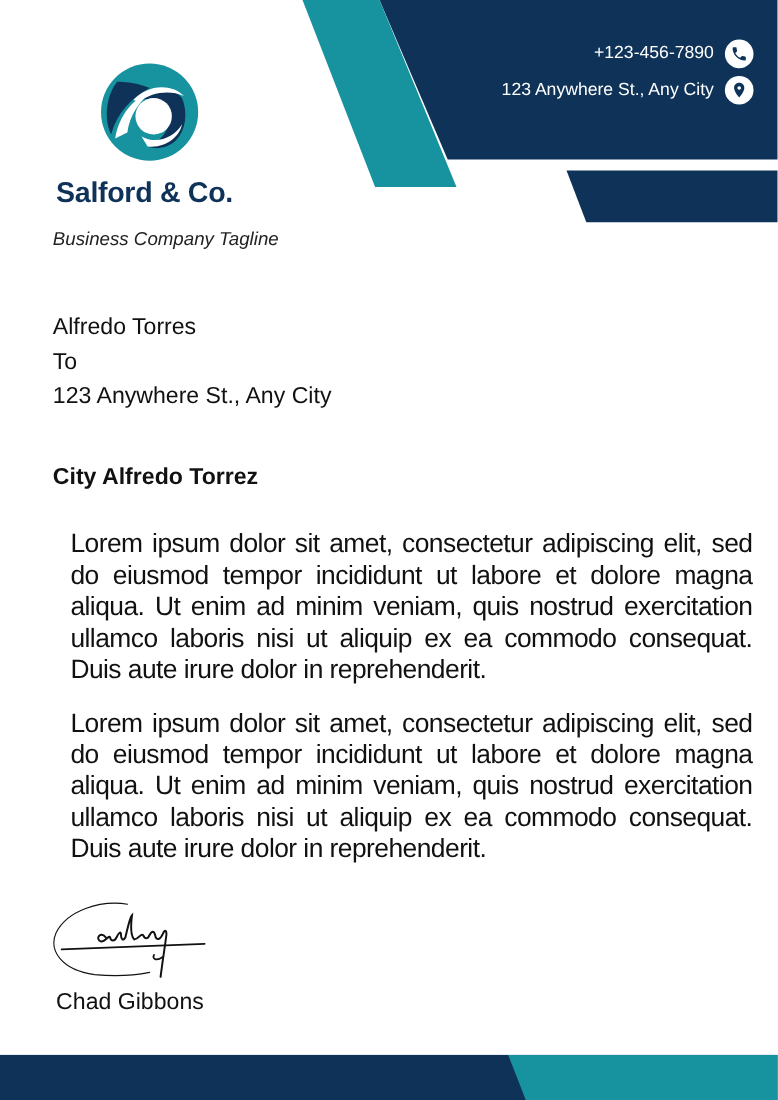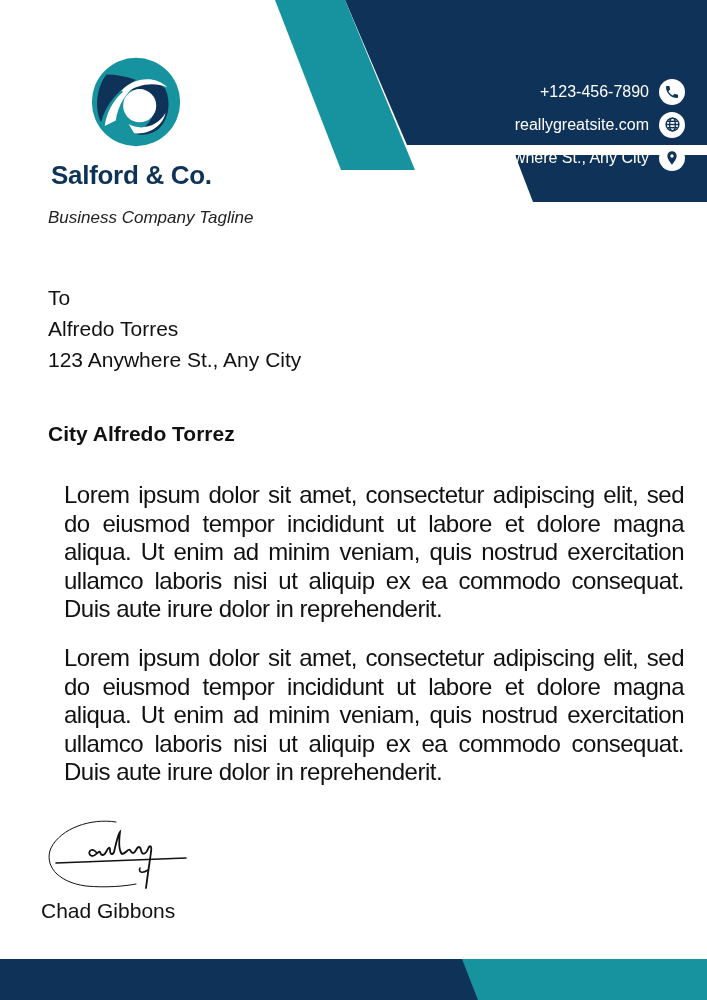--- a/index.html
+++ b/index.html
@@ -1,31 +1,31 @@
 <!DOCTYPE html>
 <html><head>
 <meta charset="utf-8">
 <style>
   html, body { margin: 0; padding: 0; }
   body { width: 707px; height: 1000px; position: relative; overflow: hidden; background: #ffffff; font-family: "Liberation Sans", "DejaVu Sans", sans-serif; color: #111; }
   .shapes { position: absolute; left: 0; top: 0; width: 707px; height: 1000px; }
   .logo { position: absolute; left: 90px; top: 56px; width: 92px; height: 92px; }
   .company { position: absolute; left: 51px; top: 160px; font-size: 26px; font-weight: bold; color: #0f3358; letter-spacing: -0.3px; text-align: right; }
   .tagline { position: absolute; left: 48px; top: 208px; font-size: 17px; font-style: italic; color: #222; }
-  .contact { position: absolute; right: 22px; top: 32px; width: 320px; margin-top: 43px; }
+  .contact { position: absolute; right: 22px; top: 32px; width: 320px; }
   .contact-row { display: flex; justify-content: flex-end; align-items: center; height: 33px; }
   .contact-text { color: #ffffff; font-size: 16px; margin-right: 10px; white-space: nowrap; }
   .contact-icon { width: 26px; height: 26px; border-radius: 50%; background: #ffffff; display: flex; align-items: center; justify-content: center; }
   .recipient { position: absolute; left: 48px; top: 282px; font-size: 21px; line-height: 31px; color: #111; }
   .salutation { position: absolute; left: 48px; top: 422px; font-size: 21px; font-weight: bold; color: #111; }
   .para { position: absolute; left: 48px; width: 620px; font-size: 24px; line-height: 28.5px; text-align: justify; color: #111; margin: 16px; letter-spacing: -0.5px; }
   .para1 { top: 465px; }
   .para2 { top: 628px; }
   .signature { position: absolute; left: 46px; top: 816px; width: 145px; height: 78px; }
-  .signer { position: absolute; left: 41px; top: 899px; font-size: 21px; color: #111; }
+  .signer { position: absolute; left: 51px; top: 899px; font-size: 21px; color: #111; }
 </style>
 </head>
 <body>
 
 <svg class="shapes" viewBox="0 0 707 1000" xmlns="http://www.w3.org/2000/svg">
 
   <polygon points="345,0 707,0 707,145 407,145" fill="#0f3358"></polygon>
 
   <polygon points="275,0 345,0 415,170 341,170" fill="#17929f"></polygon>
 
@@ -51,44 +51,32 @@
 <div class="contact">
   <div class="contact-row">
     <span class="contact-text">+123-456-7890</span>
     <span class="contact-icon">
       <svg width="16" height="16" viewBox="0 0 24 24">
           <path d="M6.6 10.8c1.4 2.8 3.8 5.1 6.6 6.6l2.2-2.2c.3-.3.7-.4 1-.2 1.1.4 2.3.6 3.6.6.6 0 1 .4 1 1V20c0 .6-.4 1-1 1C10.6 21 3 13.4 3 4c0-.6.4-1 1-1h3.5c.6 0 1 .4 1 1 0 1.3.2 2.5.6 3.6.1.3 0 .7-.2 1L6.6 10.8z" fill="#0f3358"></path>
         </svg>
     </span>
   </div>
   <div class="contact-row">
-    <span class="contact-text">reallygreatsite.com</span>
-    <span class="contact-icon">
-      <svg width="17" height="17" viewBox="0 0 24 24" fill="none" stroke="#0f3358" stroke-width="2">
-          <circle cx="12" cy="12" r="9"></circle>
-          <ellipse cx="12" cy="12" rx="4" ry="9"></ellipse>
-          <line x1="3" y1="12" x2="21" y2="12"></line>
-          <line x1="5" y1="7.5" x2="19" y2="7.5"></line>
-          <line x1="5" y1="16.5" x2="19" y2="16.5"></line>
-        </svg>
-    </span>
-  </div>
-  <div class="contact-row">
     <span class="contact-text">123 Anywhere St., Any City</span>
     <span class="contact-icon">
       <svg width="16" height="18" viewBox="0 0 24 24">
           <path d="M12 2C8 2 5 5 5 9c0 5 7 13 7 13s7-8 7-13c0-4-3-7-7-7zm0 9.5a2.5 2.5 0 1 1 0-5 2.5 2.5 0 0 1 0 5z" fill="#0f3358"></path>
         </svg>
     </span>
   </div>
 </div>
 
 <div class="recipient">
+  <div>Alfredo Torres</div>
   <div>To</div>
-  <div>Alfredo Torres</div>
   <div>123 Anywhere St., Any City</div>
 </div>
 
 <div class="salutation">City Alfredo Torrez</div>
 
 <p class="para para1">Lorem ipsum dolor sit amet, consectetur adipiscing elit, sed do eiusmod tempor incididunt ut labore et dolore magna aliqua. Ut enim ad minim veniam, quis nostrud exercitation ullamco laboris nisi ut aliquip ex ea commodo consequat. Duis aute irure dolor in reprehenderit.</p>
 <p class="para para2">Lorem ipsum dolor sit amet, consectetur adipiscing elit, sed do eiusmod tempor incididunt ut labore et dolore magna aliqua. Ut enim ad minim veniam, quis nostrud exercitation ullamco laboris nisi ut aliquip ex ea commodo consequat. Duis aute irure dolor in reprehenderit.</p>
 
 <svg class="signature" viewBox="0 0 145 78" xmlns="http://www.w3.org/2000/svg" fill="none" stroke="#111" stroke-linecap="round">
   <path d="M70 6 C 45 2, 15 12, 5 32 C -2 48, 10 66, 40 70 C 60 72, 80 70, 90 68" stroke-width="1"></path>

